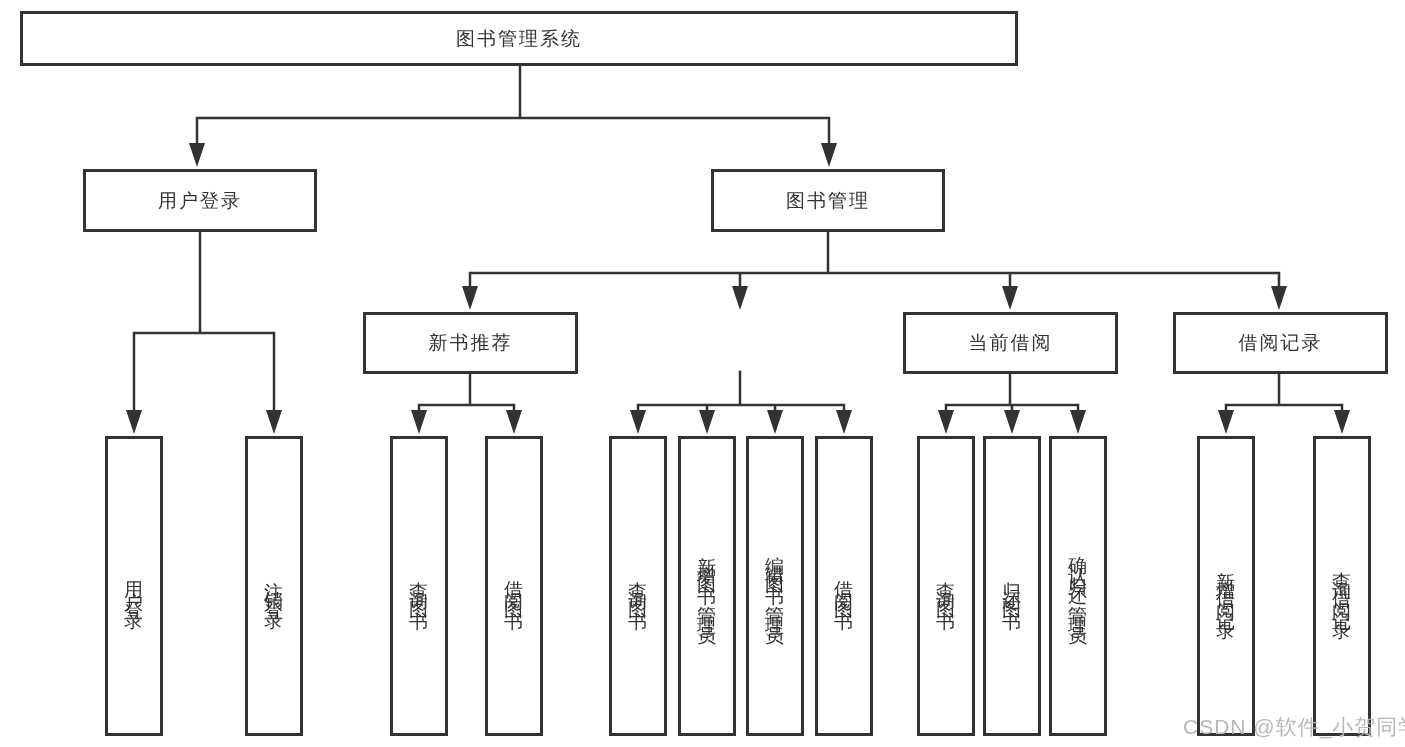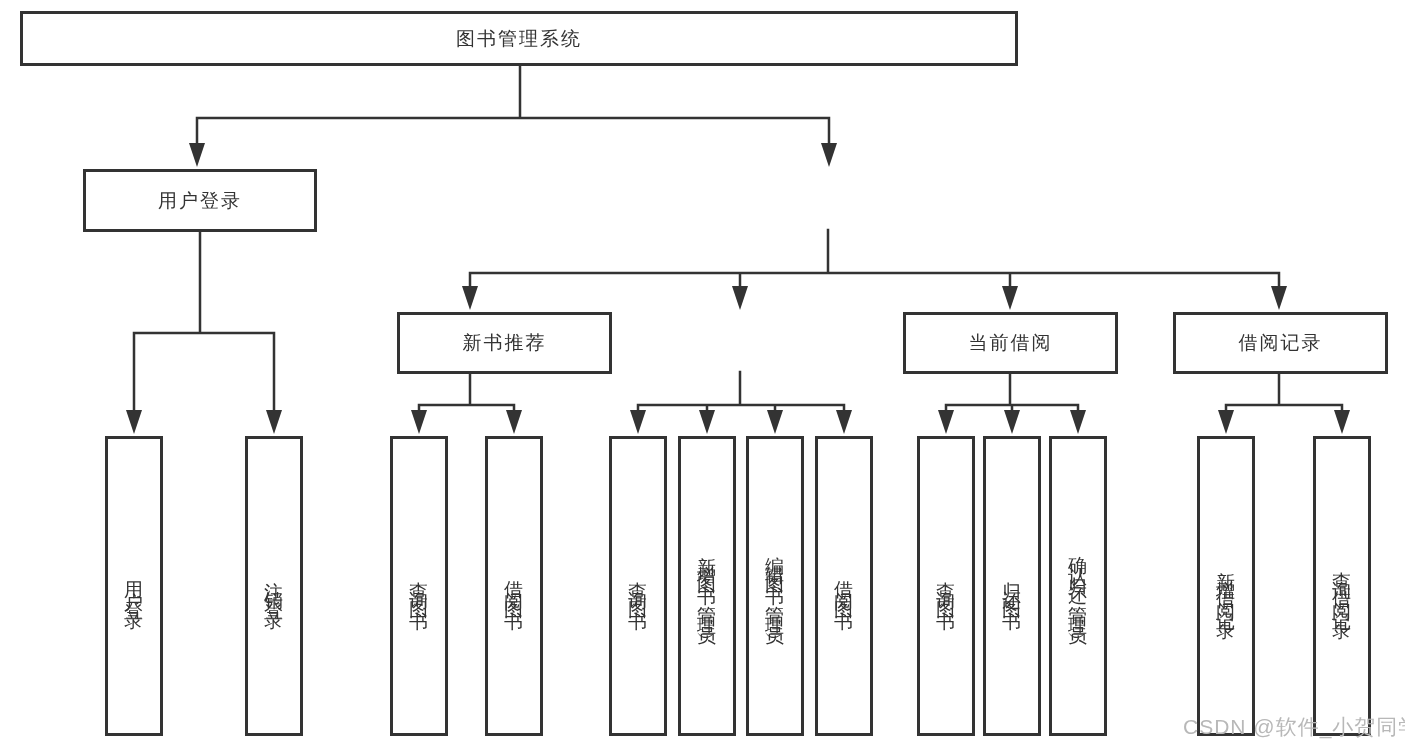--- a/index.html
+++ b/index.html
@@ -34,21 +34,21 @@
     white-space: nowrap;
   }
 
   .node-root  { left: 20px;  top: 11px;  width: 998px; height: 55px; }
 
   .node-l2 { top: 169px; width: 234px; height: 63px; }
   .node-l2.p0 { left: 83px; }
   .node-l2.p1 { left: 711px; }
 
   .node-l3 { top: 312px; width: 215px; height: 62px; }
-  .node-l3.p0 { left: 363px; margin-left: 34px; }
+  .node-l3.p0 { left: 363px; }
   .node-l3.p1 { left: 633px; }
   .node-l3.p2 { left: 903px; }
   .node-l3.p3 { left: 1173px; }
 
   .vnode {
     top: 436px;
     width: 58px;
     height: 300px;
   }
   .vnode span {
@@ -115,20 +115,23 @@
     </g>
   </svg>
 
   <div class="node node-root">
     <span>图书管理系统</span>
   </div>
 
   <div class="node node-l2 p0">
     <span>用户登录</span>
   </div>
+  <div class="node node-l2 p1">
+    <span>图书管理</span>
+  </div>
 
   <div class="node node-l3 p0">
     <span>新书推荐</span>
   </div>
   <div class="node node-l3 p2">
     <span>当前借阅</span>
   </div>
   <div class="node node-l3 p3">
     <span>借阅记录</span>
   </div>

